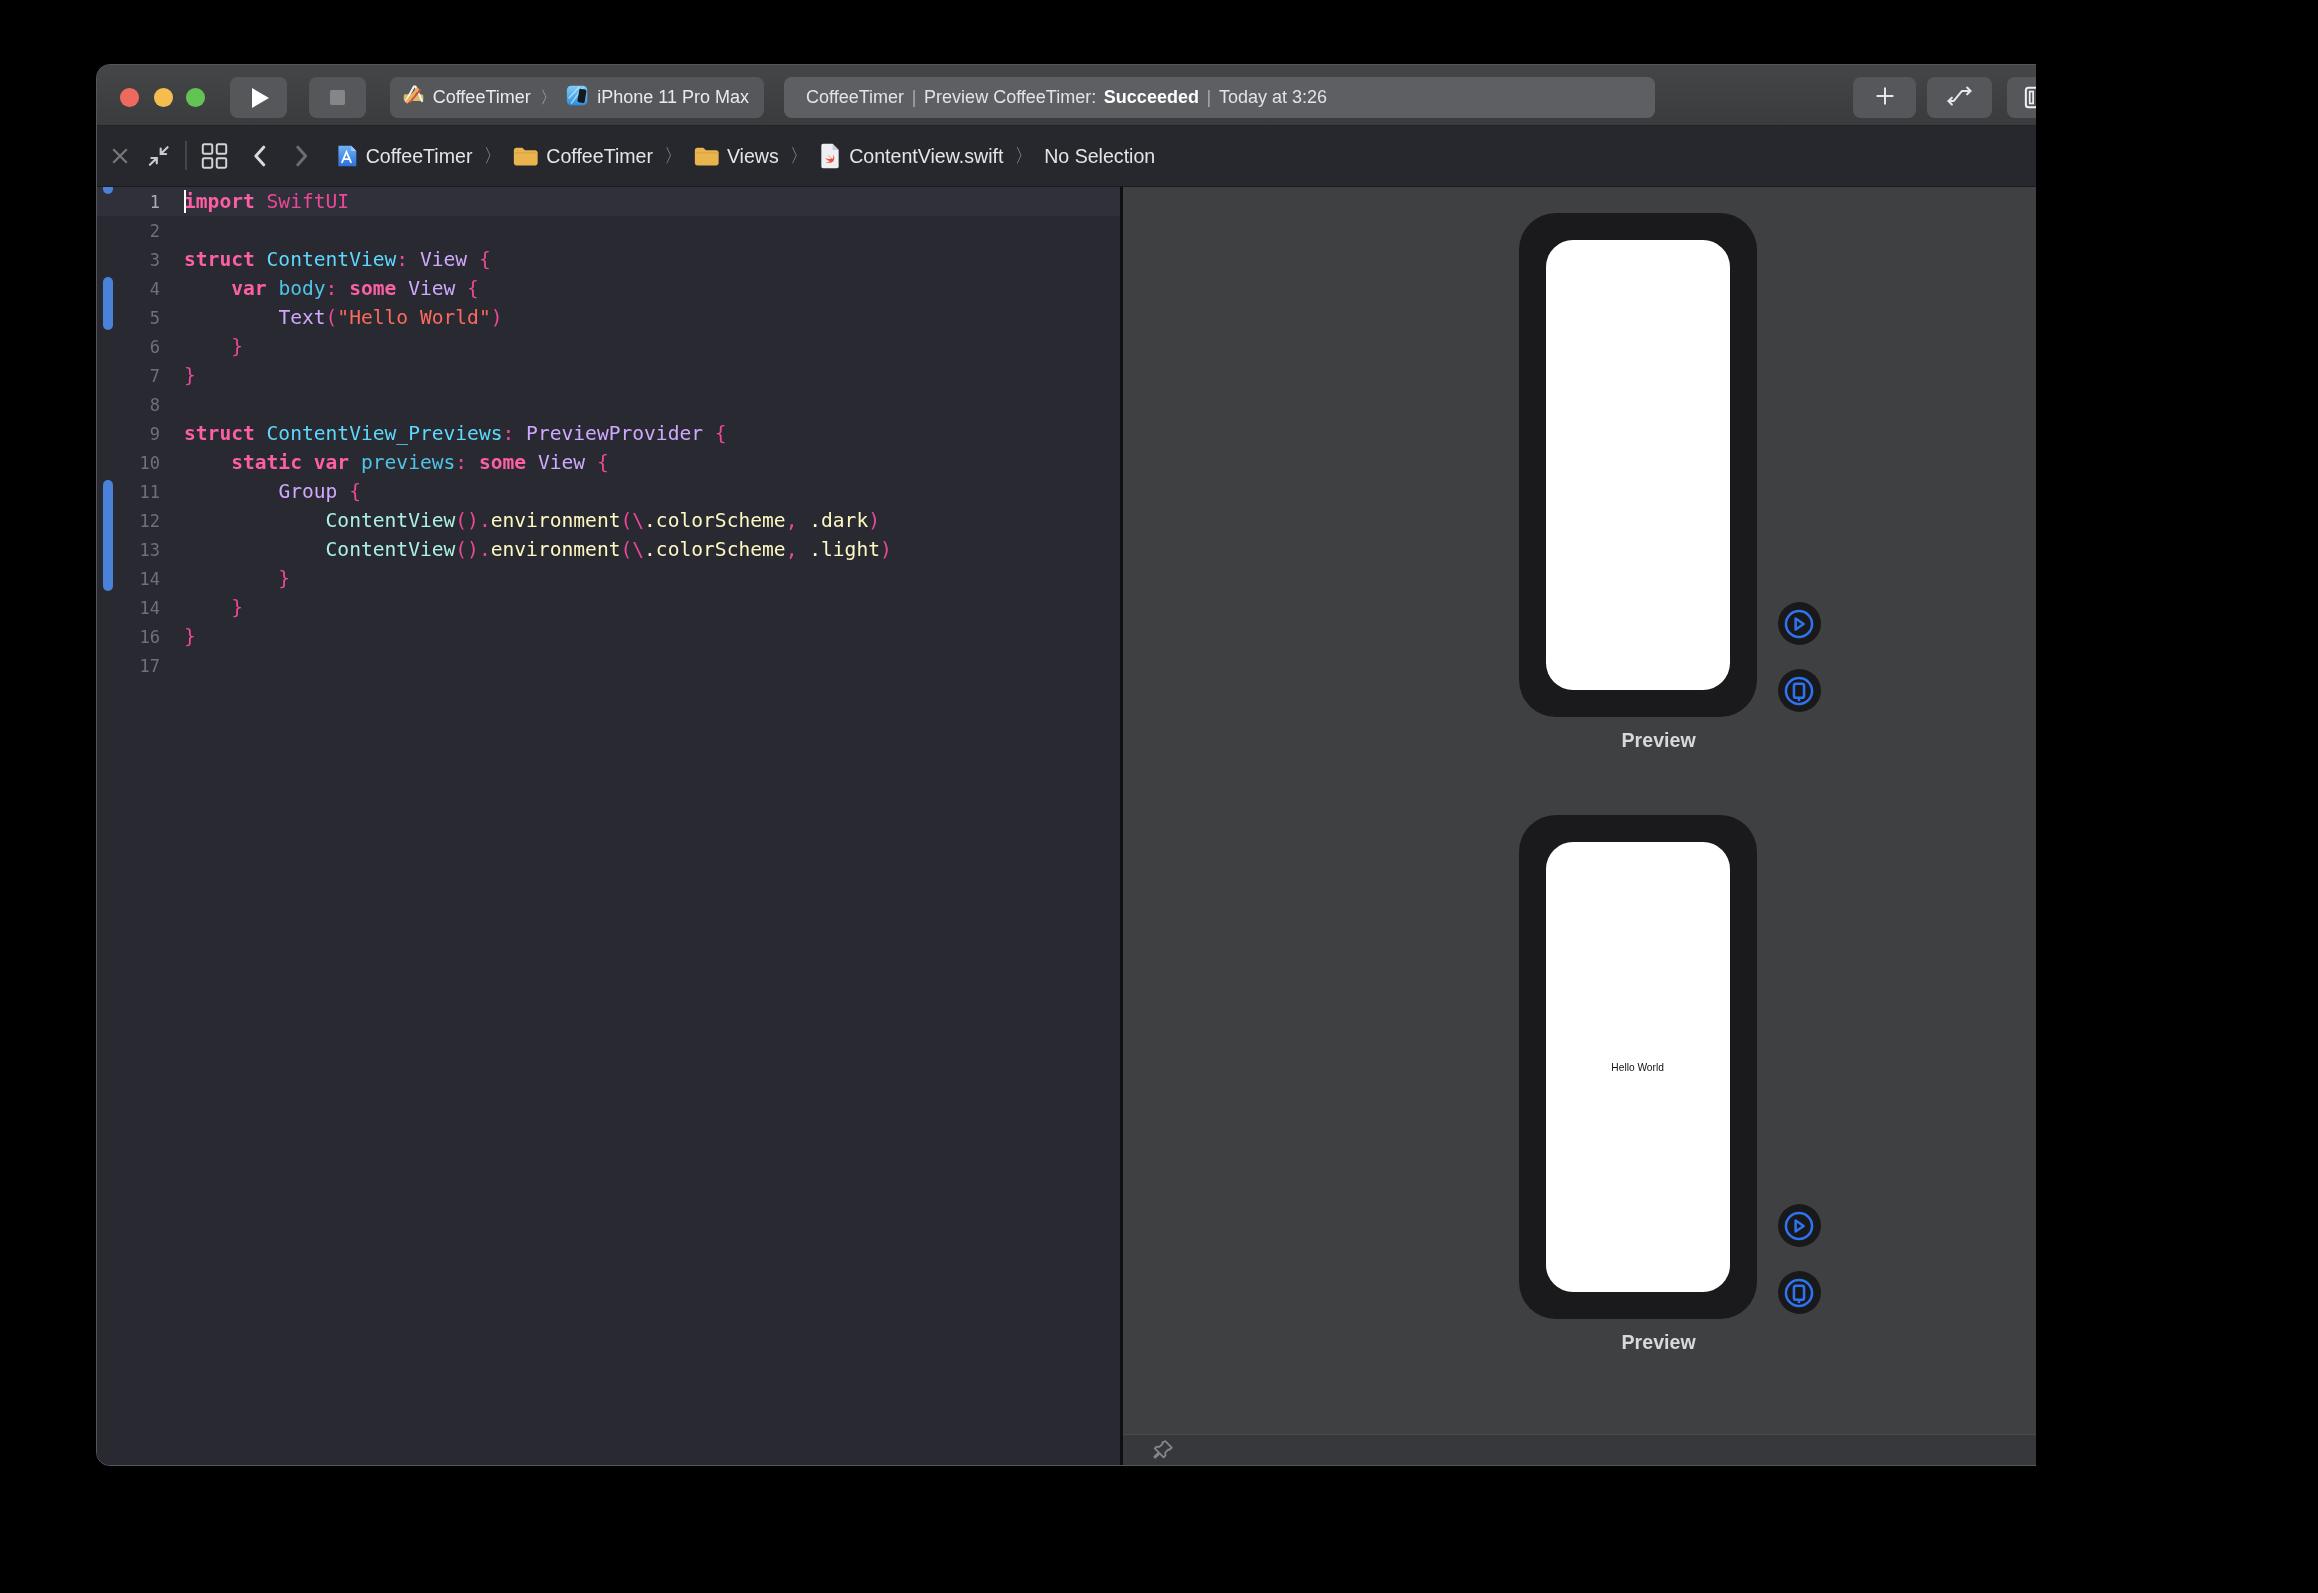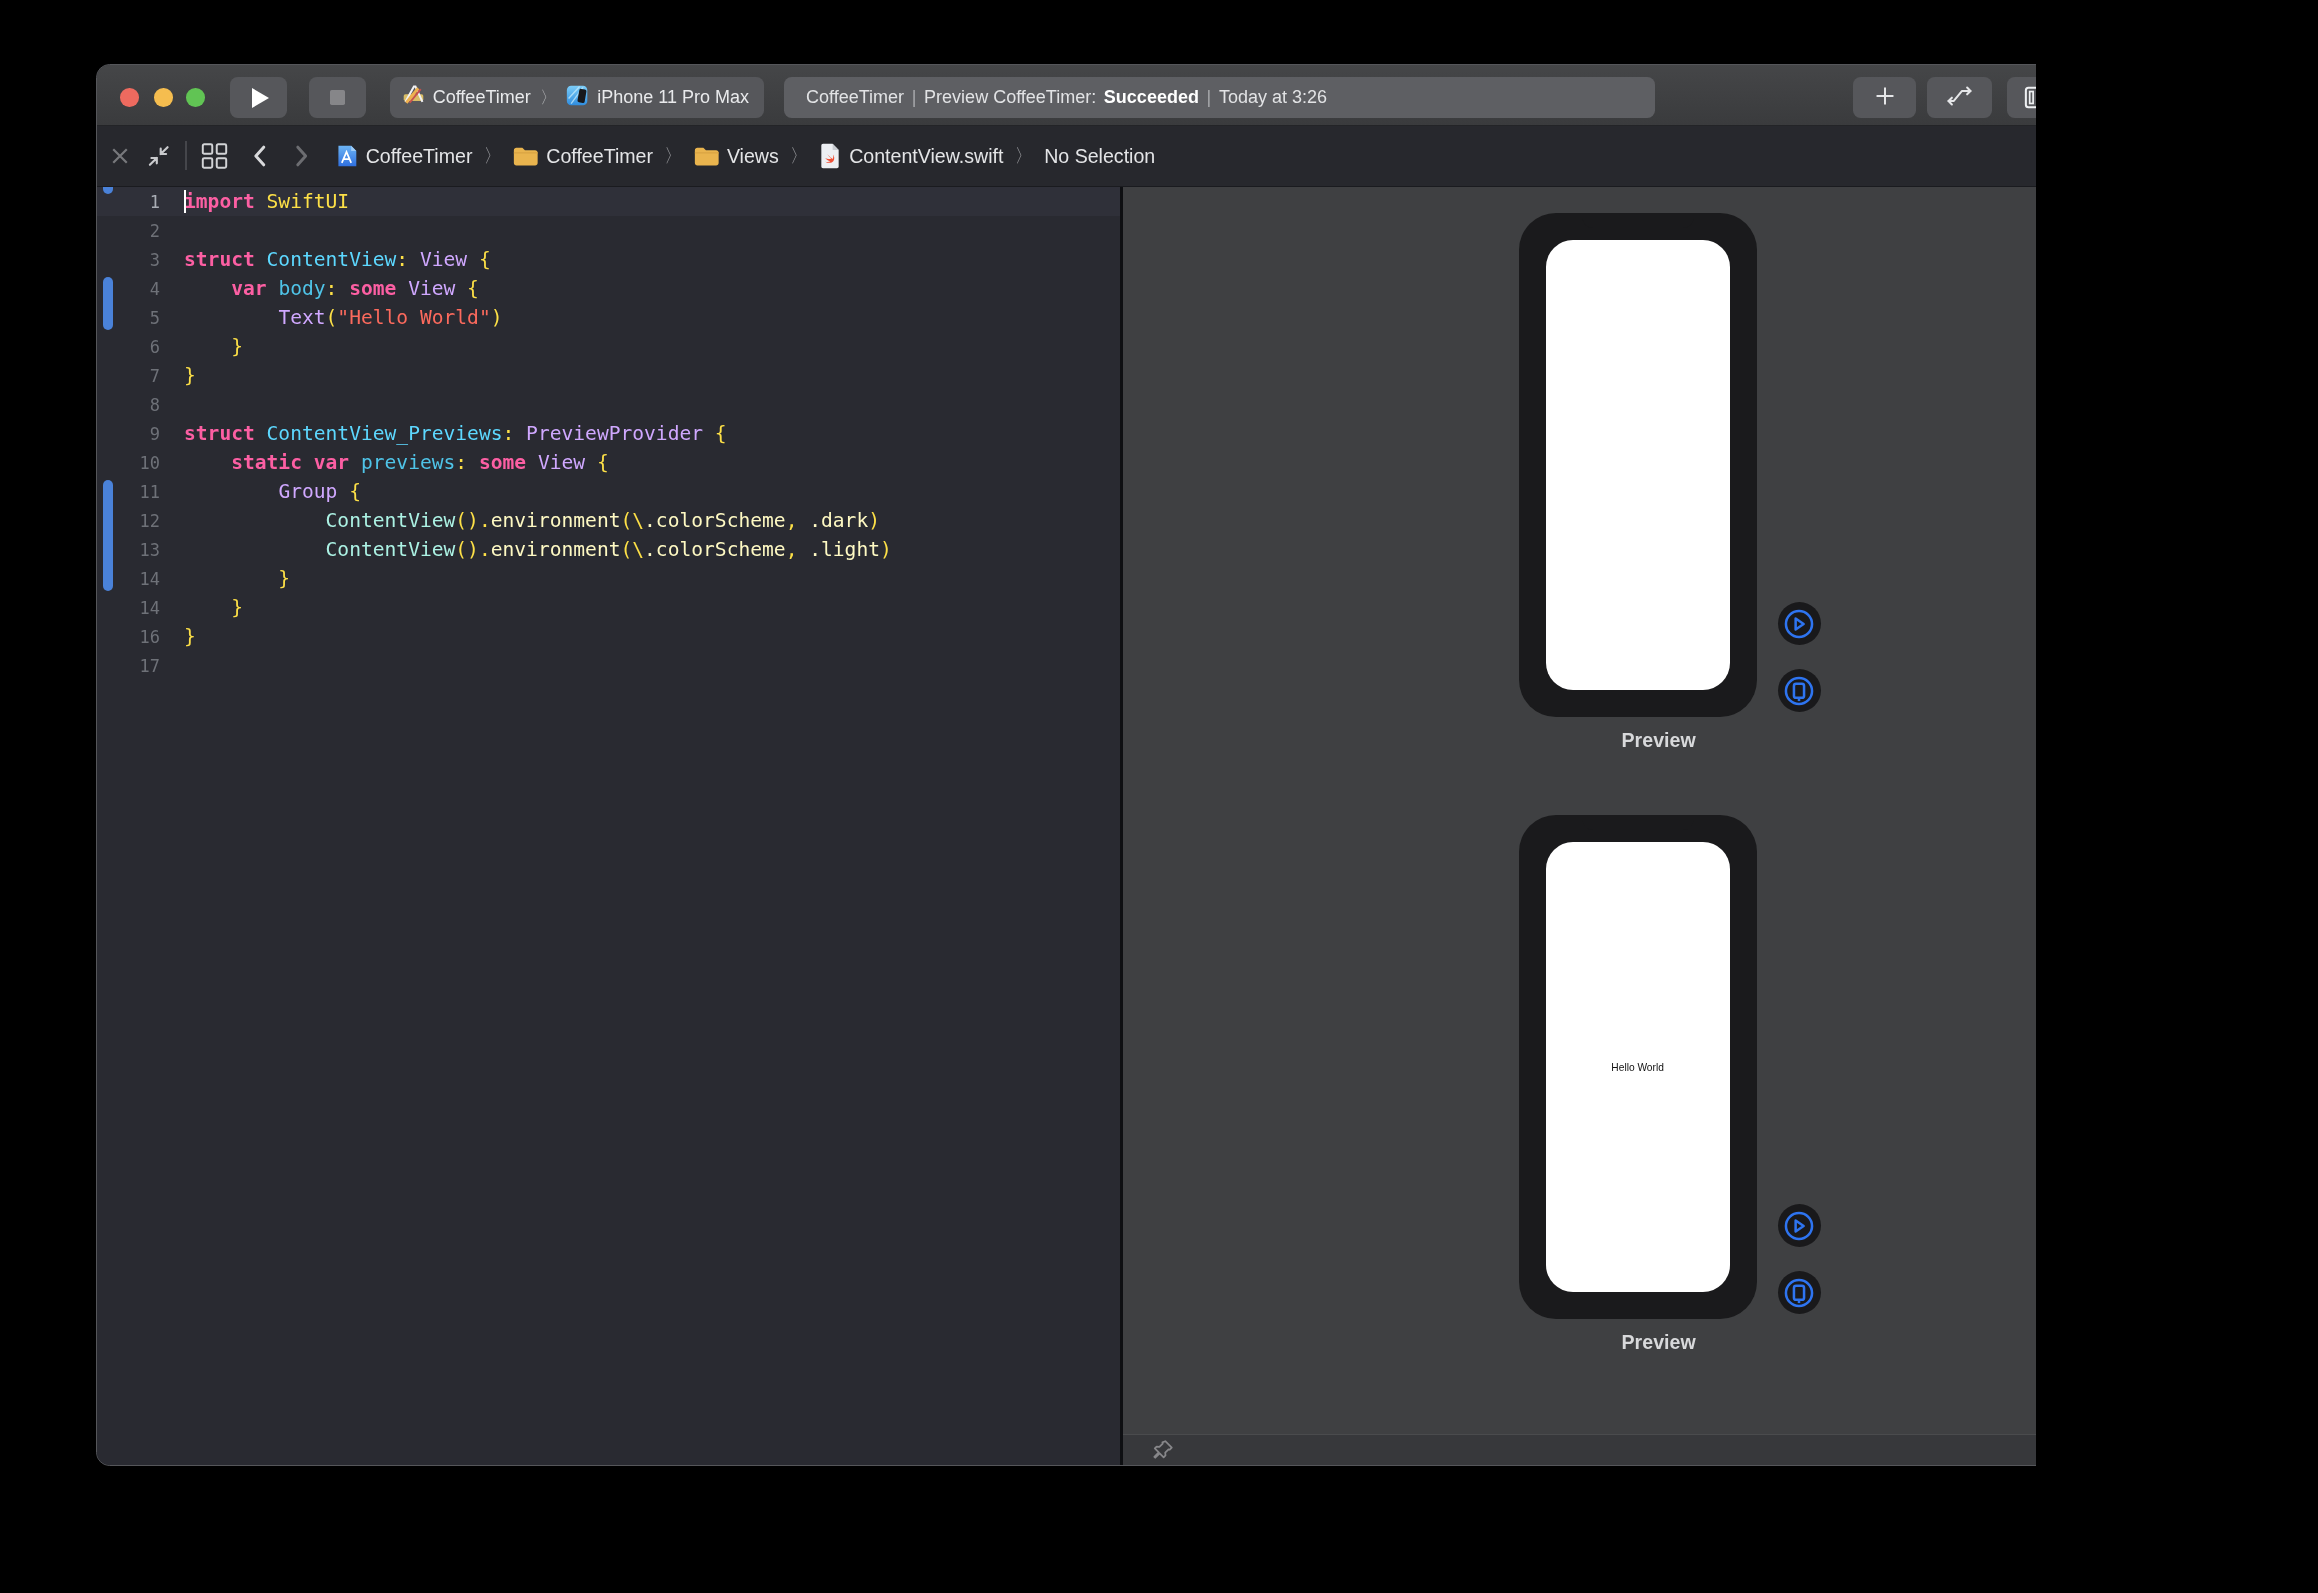--- a/index.html
+++ b/index.html
@@ -49,21 +49,21 @@
   .editor{width:1023px;flex:0 0 1023px;background:#292a31;position:relative;overflow:hidden;
           font-family:"DejaVu Sans Mono","Liberation Mono",monospace;}
   .vdivider{width:2.6px;flex:0 0 2.6px;background:#0e0f12;}
   .coderows{position:relative;}
   .row{display:flex;align-items:center;height:29px;position:relative;}
   .row.current{background:#2f3039;}
   .ln{flex:0 0 63px;text-align:right;font-size:17px;color:#6e7178;}
   .row.current .ln{color:#a9adb5;}
   .codetext{margin-left:24px;font-size:19.6px;white-space:pre;color:#ffffff;}
   .tok-k{color:#fc5fa3;font-weight:bold;}
-  .tok-p{color:#fde047;}
+  .tok-p{color:#ec4899;}
   .tok-td{color:#5dd8ff;}
   .tok-md{color:#4fc4e8;}
   .tok-t{color:#d0a8ff;}
   .tok-m{color:#fef9c3;}
   .tok-r{color:#acf2e4;}
   .tok-s{color:#fc6a5d;}
   .changebar{position:absolute;left:6px;width:10.2px;border-radius:6px;background:#4a82d9;}
   .changedot{position:absolute;left:6px;top:-6px;width:10.2px;height:12.8px;border-radius:6px;background:#4a82d9;}
   .cursor{position:absolute;left:87px;top:3.4px;width:1.7px;height:23px;background:#ffffff;}
   

